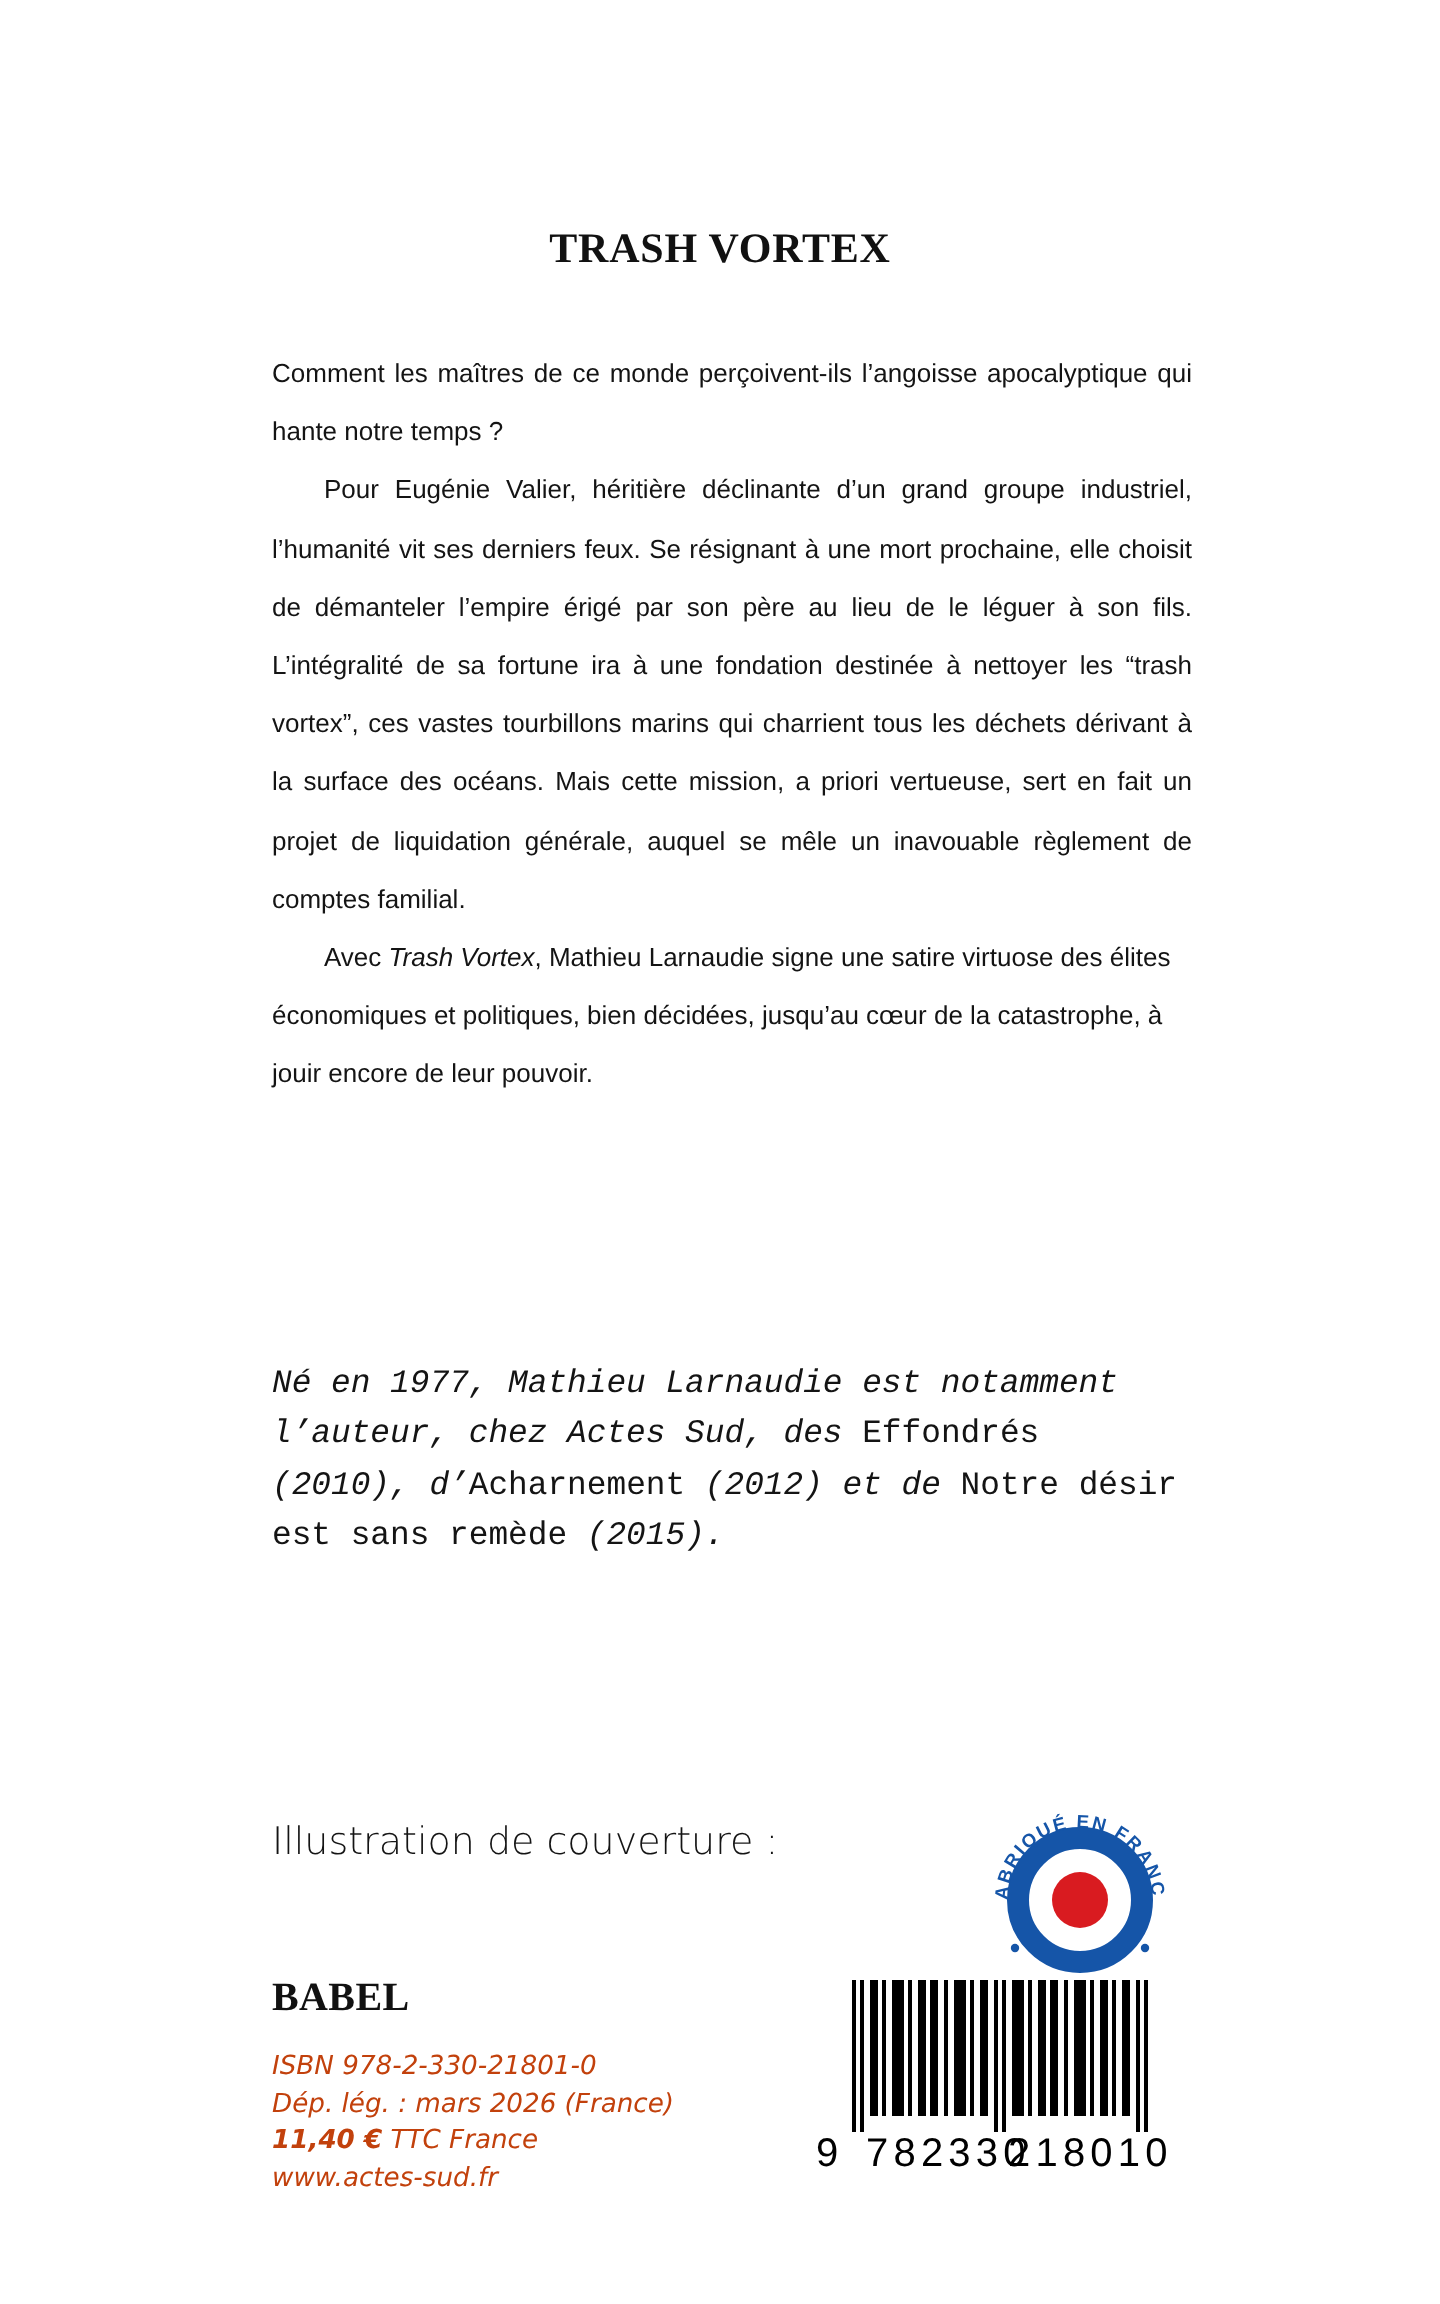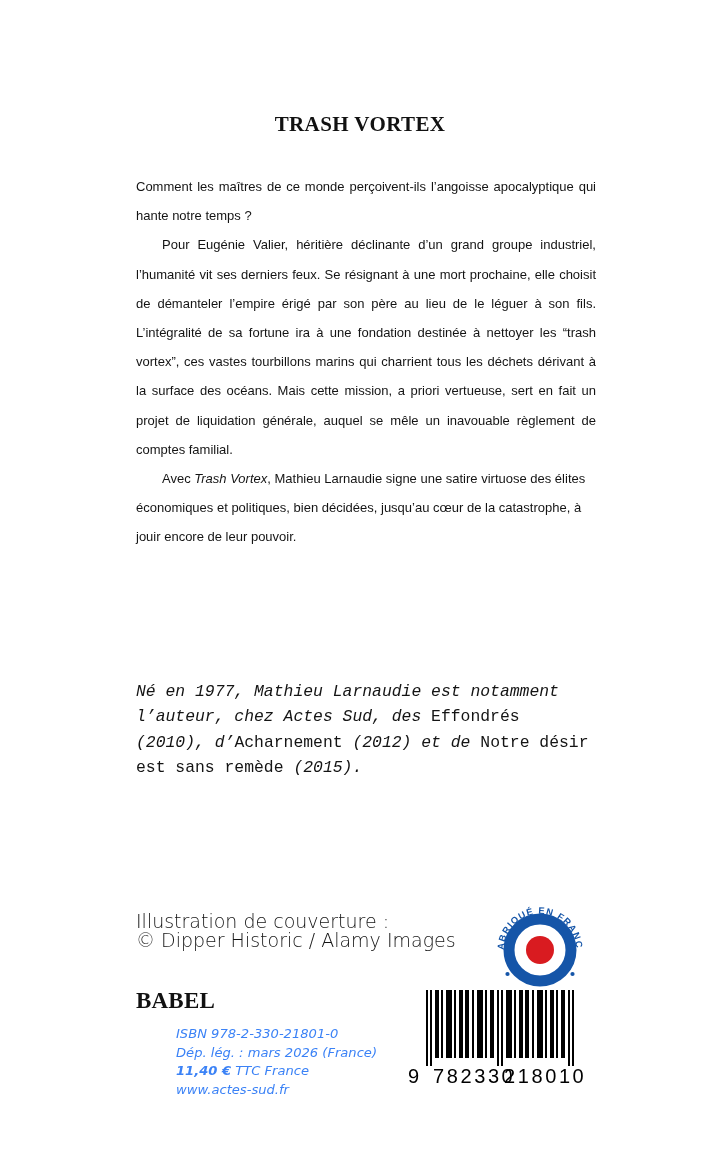--- a/index.html
+++ b/index.html
@@ -94,36 +94,35 @@
   }
   .credits .it { font-style: italic; }
 
   
   .imprint-name {
     position: absolute;
     left: 136px;
     top: 988px;
     font-family: "Liberation Serif", serif;
     font-weight: bold;
-    font-size: 23px;
+    font-size: 20px;
     letter-spacing: 0.2px;
     color: #111111;
   }
   .imprint-lines {
     position: absolute;
     left: 136px;
     top: 1025px;
     width: 300px;
     font-family: "DejaVu Sans", sans-serif;
     font-style: italic;
     font-size: 13.1px;
     line-height: 18.6px;
-    color: #3b82f6;
-    font-weight: 350;
-    margin-left: 40px;
+    color: #c2410c;
+    font-weight: 350;
   }
   .imprint-lines .price-strong {
     font-weight: bold;
     font-style: italic;
   }
 
   
   .roundel {
     position: absolute;
     left: 492px;
@@ -155,21 +154,20 @@
     <p class="indent">Pour Eugénie Valier, héritière déclinante d’un grand groupe industriel, l’humanité vit ses derniers feux. Se résignant à une mort prochaine, elle choisit de démanteler l’empire érigé par son père au lieu de le léguer à son fils. L’intégralité de sa fortune ira à une fondation destinée à nettoyer les “trash vortex”, ces vastes tourbillons marins qui charrient tous les déchets dérivant à la surface des océans. Mais cette mission, a priori vertueuse, sert en fait un projet de liquidation générale, auquel se mêle un inavouable règlement de comptes familial.</p>
     <p class="indent"><span>Avec </span><em>Trash Vortex</em><span>, Mathieu Larnaudie signe une satire virtuose des élites économiques et politiques, bien décidées, jusqu’au cœur de la catastrophe, à jouir encore de leur pouvoir.</span></p>
   </div>
 
   <div class="bio">
     <p><span>Né en 1977, Mathieu Larnaudie est notamment l’auteur, chez Actes Sud, des </span><span class="roman">Effondrés</span><span> (2010), d’</span><span class="roman">Acharnement</span><span> (2012) et de </span><span class="roman">Notre désir est sans remède</span><span> (2015).</span></p>
   </div>
 
   <div class="credits">
     <div>Illustration de couverture :</div>
-    <div>© Dipper Historic / Alamy Images</div>
   </div>
 
   <div class="imprint-name">BABEL</div>
   <div class="imprint-lines">
     <div>ISBN 978-2-330-21801-0</div>
     <div>Dép. lég. : mars 2026 (France)</div>
     <div><span class="price-strong">11,40 €</span><span> TTC France</span></div>
     <div>www.actes-sud.fr</div>
   </div>
 

